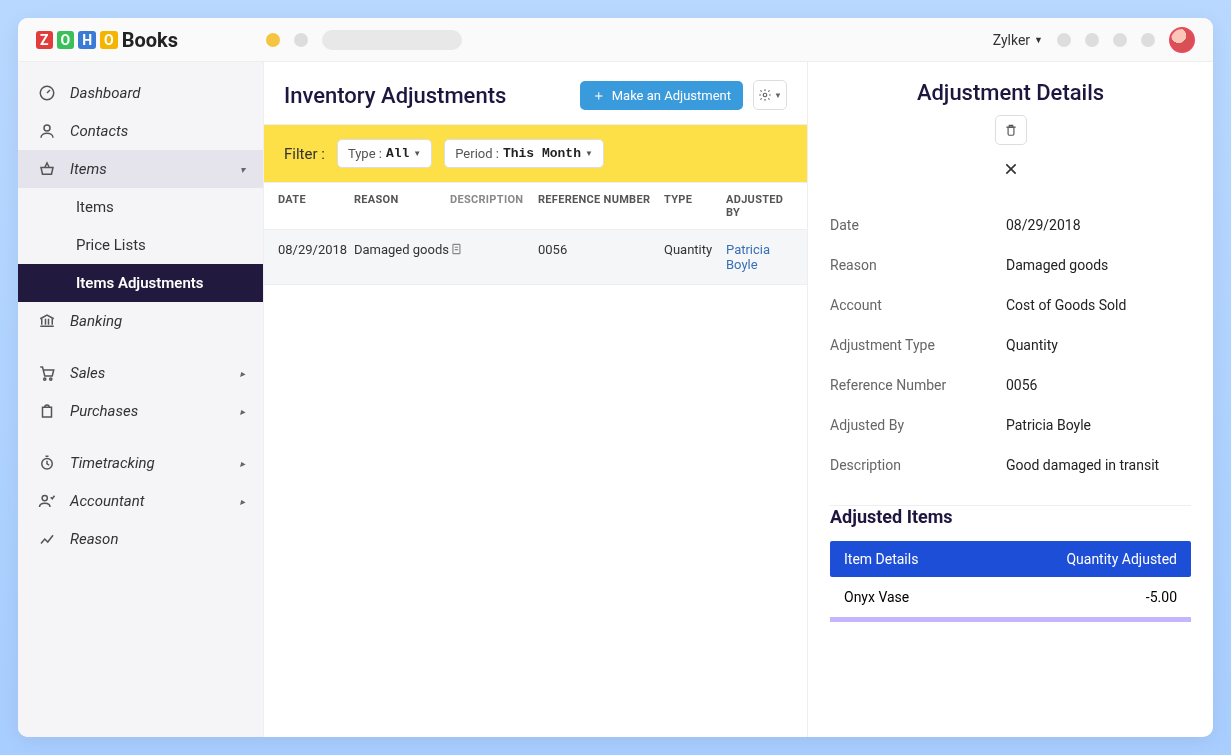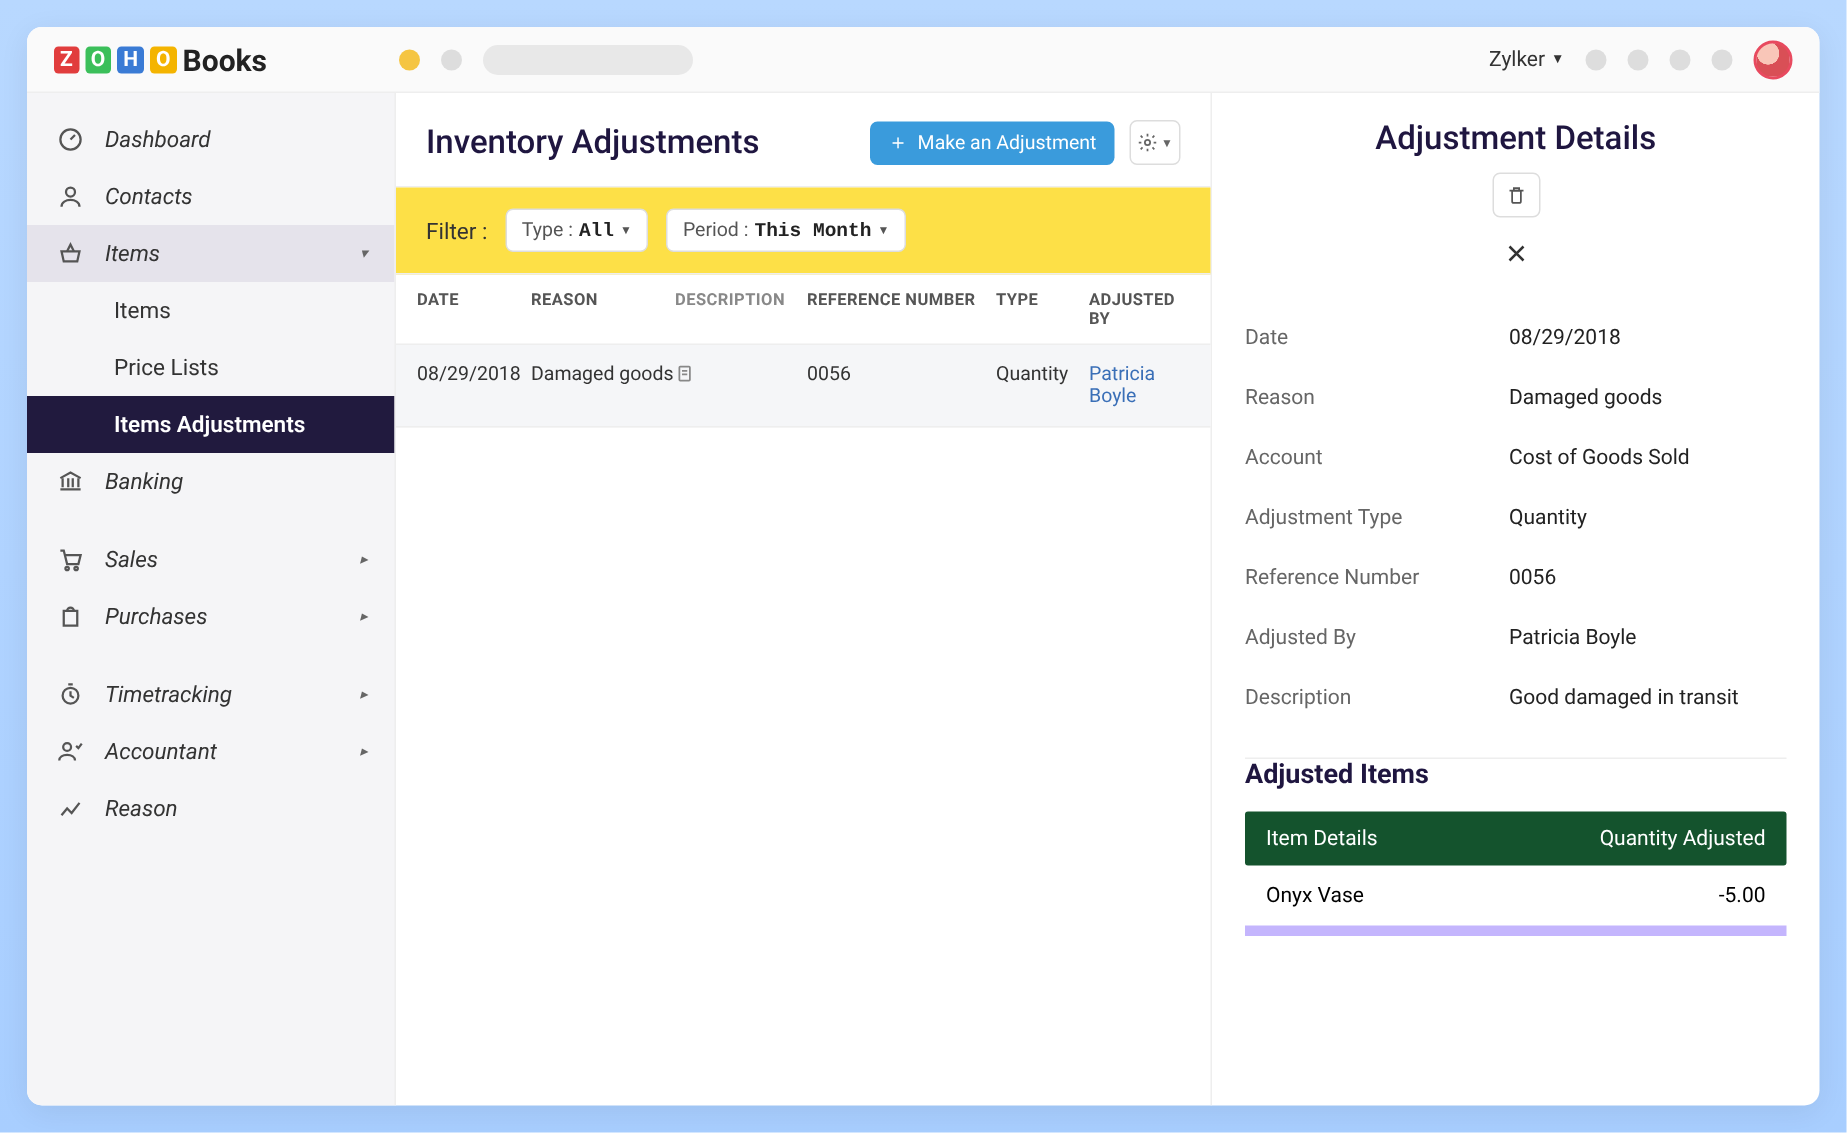--- a/index.html
+++ b/index.html
@@ -48,23 +48,23 @@
   
   .detail{flex:1;padding:18px 22px;overflow:auto;}
   .detail-head{display:flex;align-items:center;gap:10px;margin-bottom:22px;flex-direction:column;}
   .detail-title{font-size:22px;color:#1f1640;font-weight:500;flex:1;}
   .iconbtn{border:1px solid #ddd;background:#fff;border-radius:5px;width:32px;height:30px;display:flex;align-items:center;justify-content:center;cursor:pointer;color:#555;}
   .closebtn{width:28px;height:28px;display:flex;align-items:center;justify-content:center;cursor:pointer;color:#333;font-size:18px;}
   .kv{display:flex;padding:12px 0;font-size:14px;}
   .kv .k{flex:0 0 176px;color:#666;}
   .kv .v{color:#222;}
   .sect-title{font-size:18px;color:#1f1640;font-weight:700;margin:20px 0 14px;border-top:1px solid #eee;}
-  .items-head{background:#14532d;color:#fff;display:flex;padding:10px 14px;font-size:14px;border-radius:2px;}
+  .items-head{background:#1d4ed8;color:#fff;display:flex;padding:10px 14px;font-size:14px;border-radius:2px;}
   .items-head .l{flex:1;}
-  .items-row{display:flex;padding:12px 14px;font-size:14px;border-bottom:7px solid #c4b5fd;}
+  .items-row{display:flex;padding:12px 14px;font-size:14px;border-bottom:5px solid #c4b5fd;}
   .items-row .l{flex:1;}
   svg{display:block;}
 </style>
 </head>
 <body>
 
 <div class="window">
 
   <div class="topbar">
     <div class="logo">

